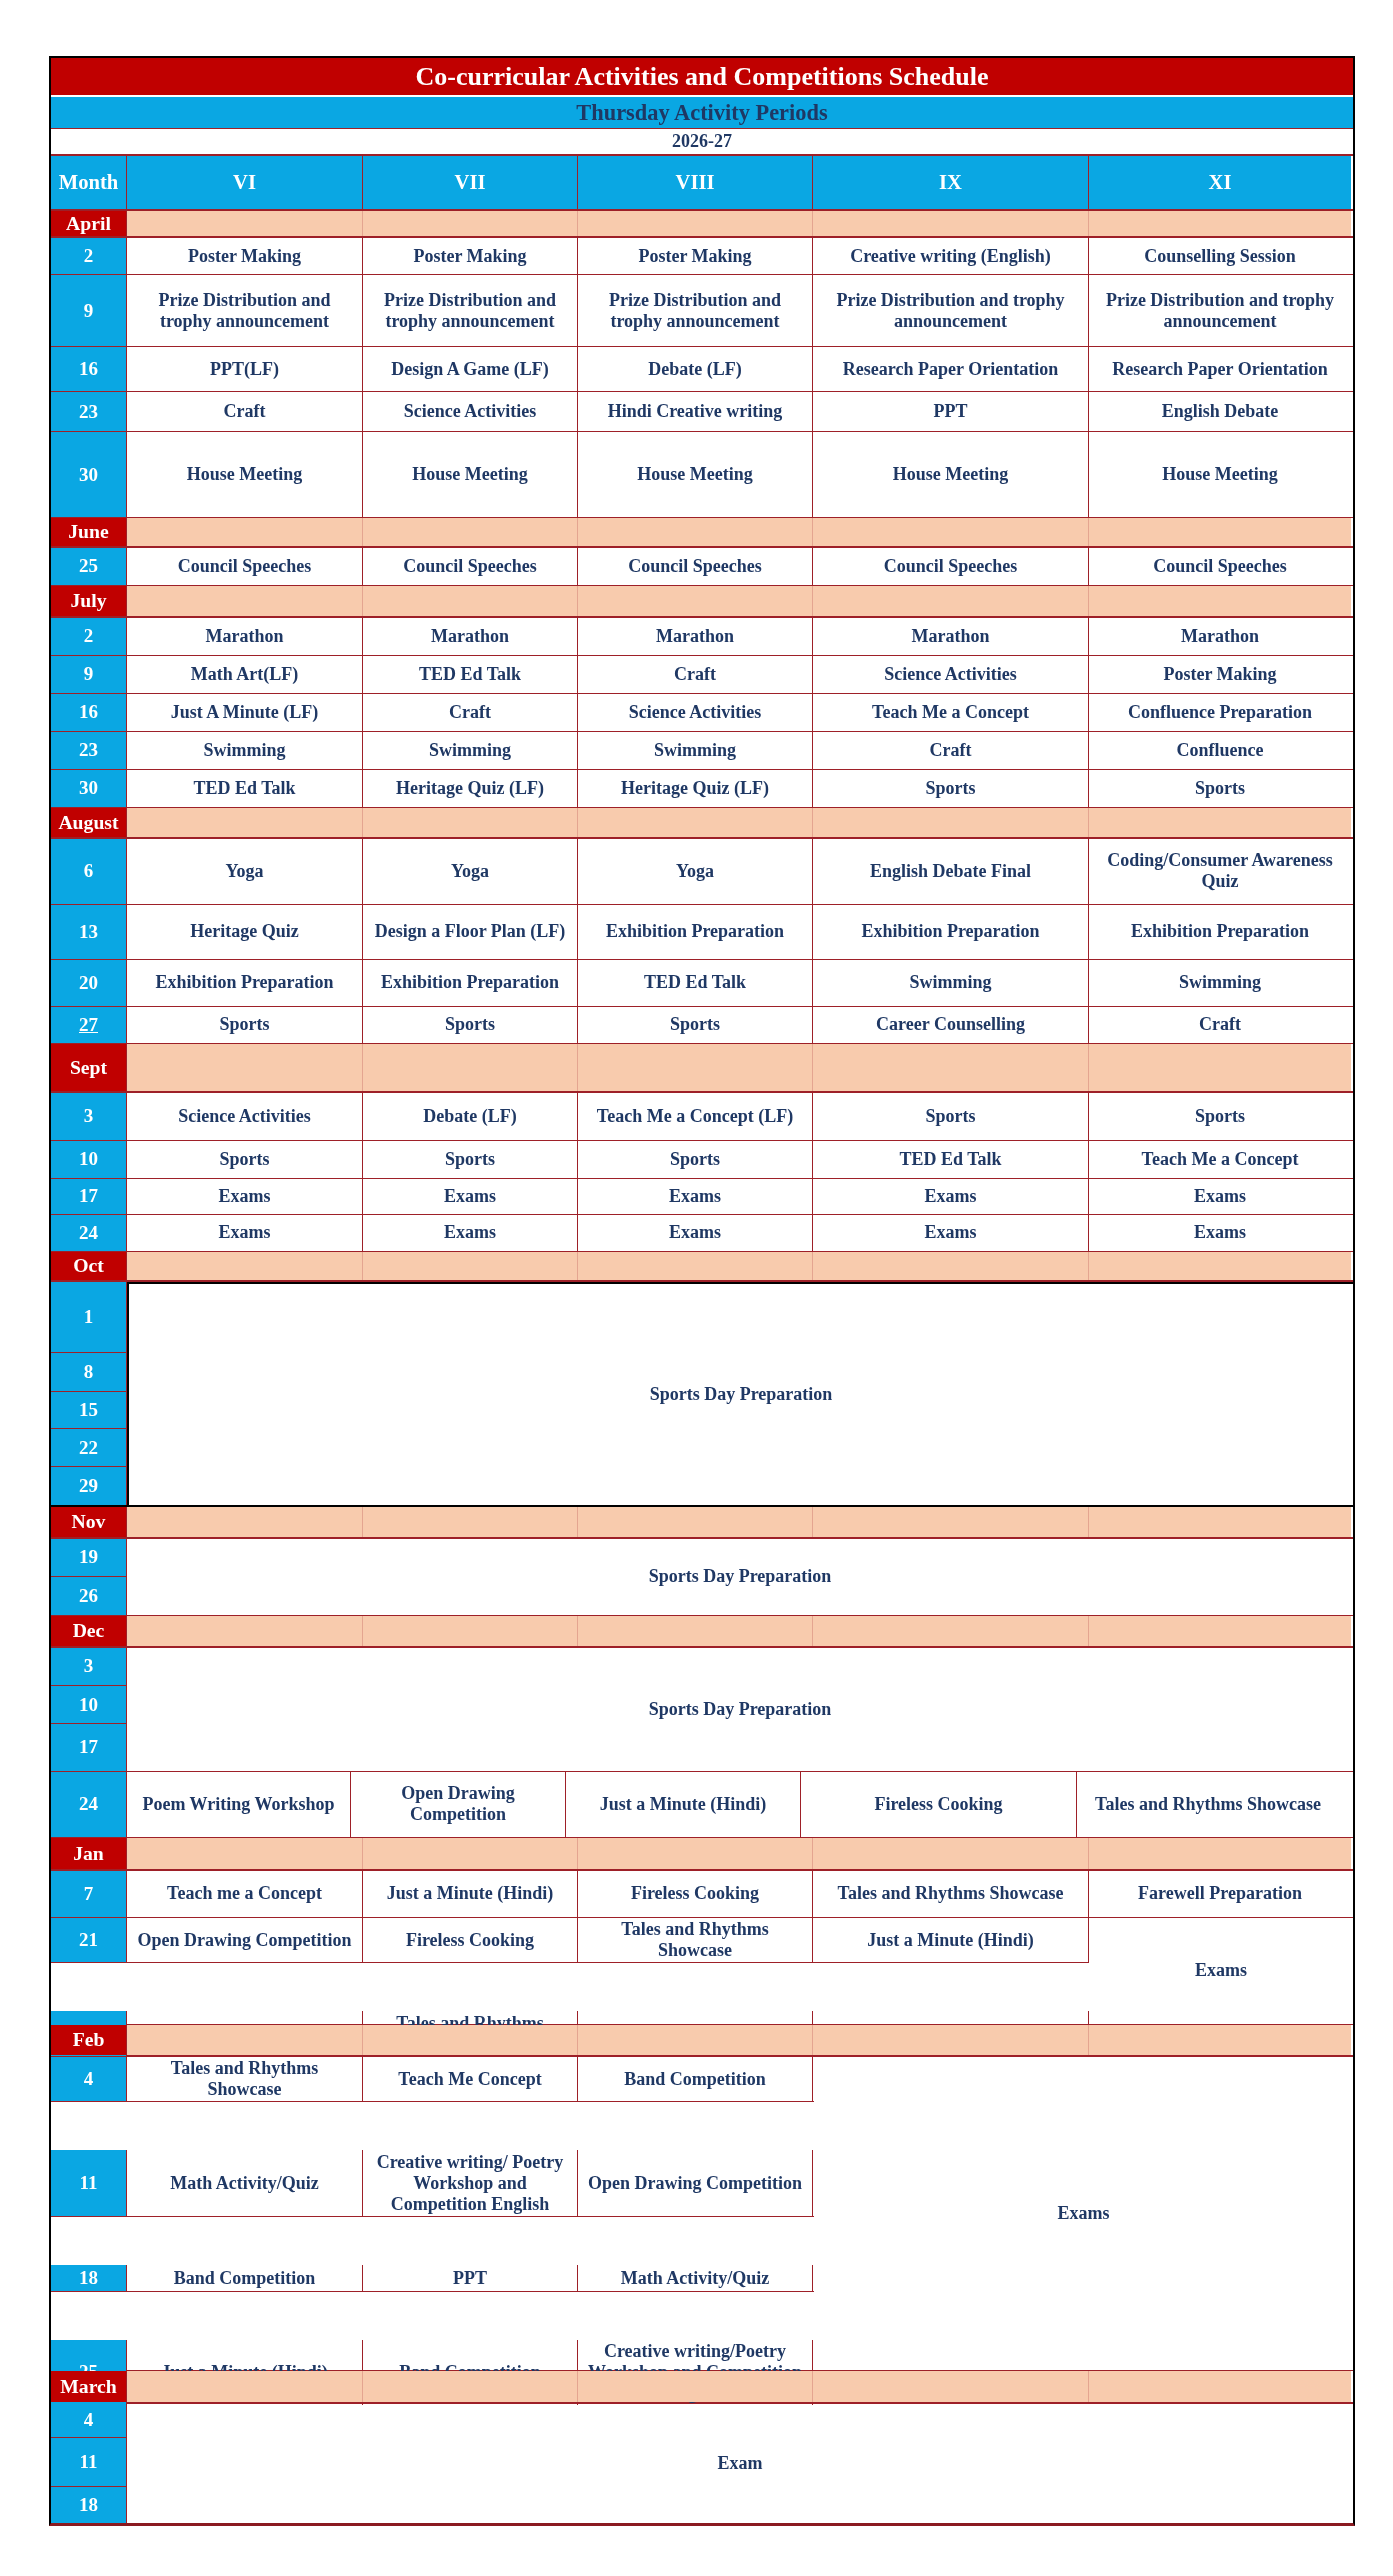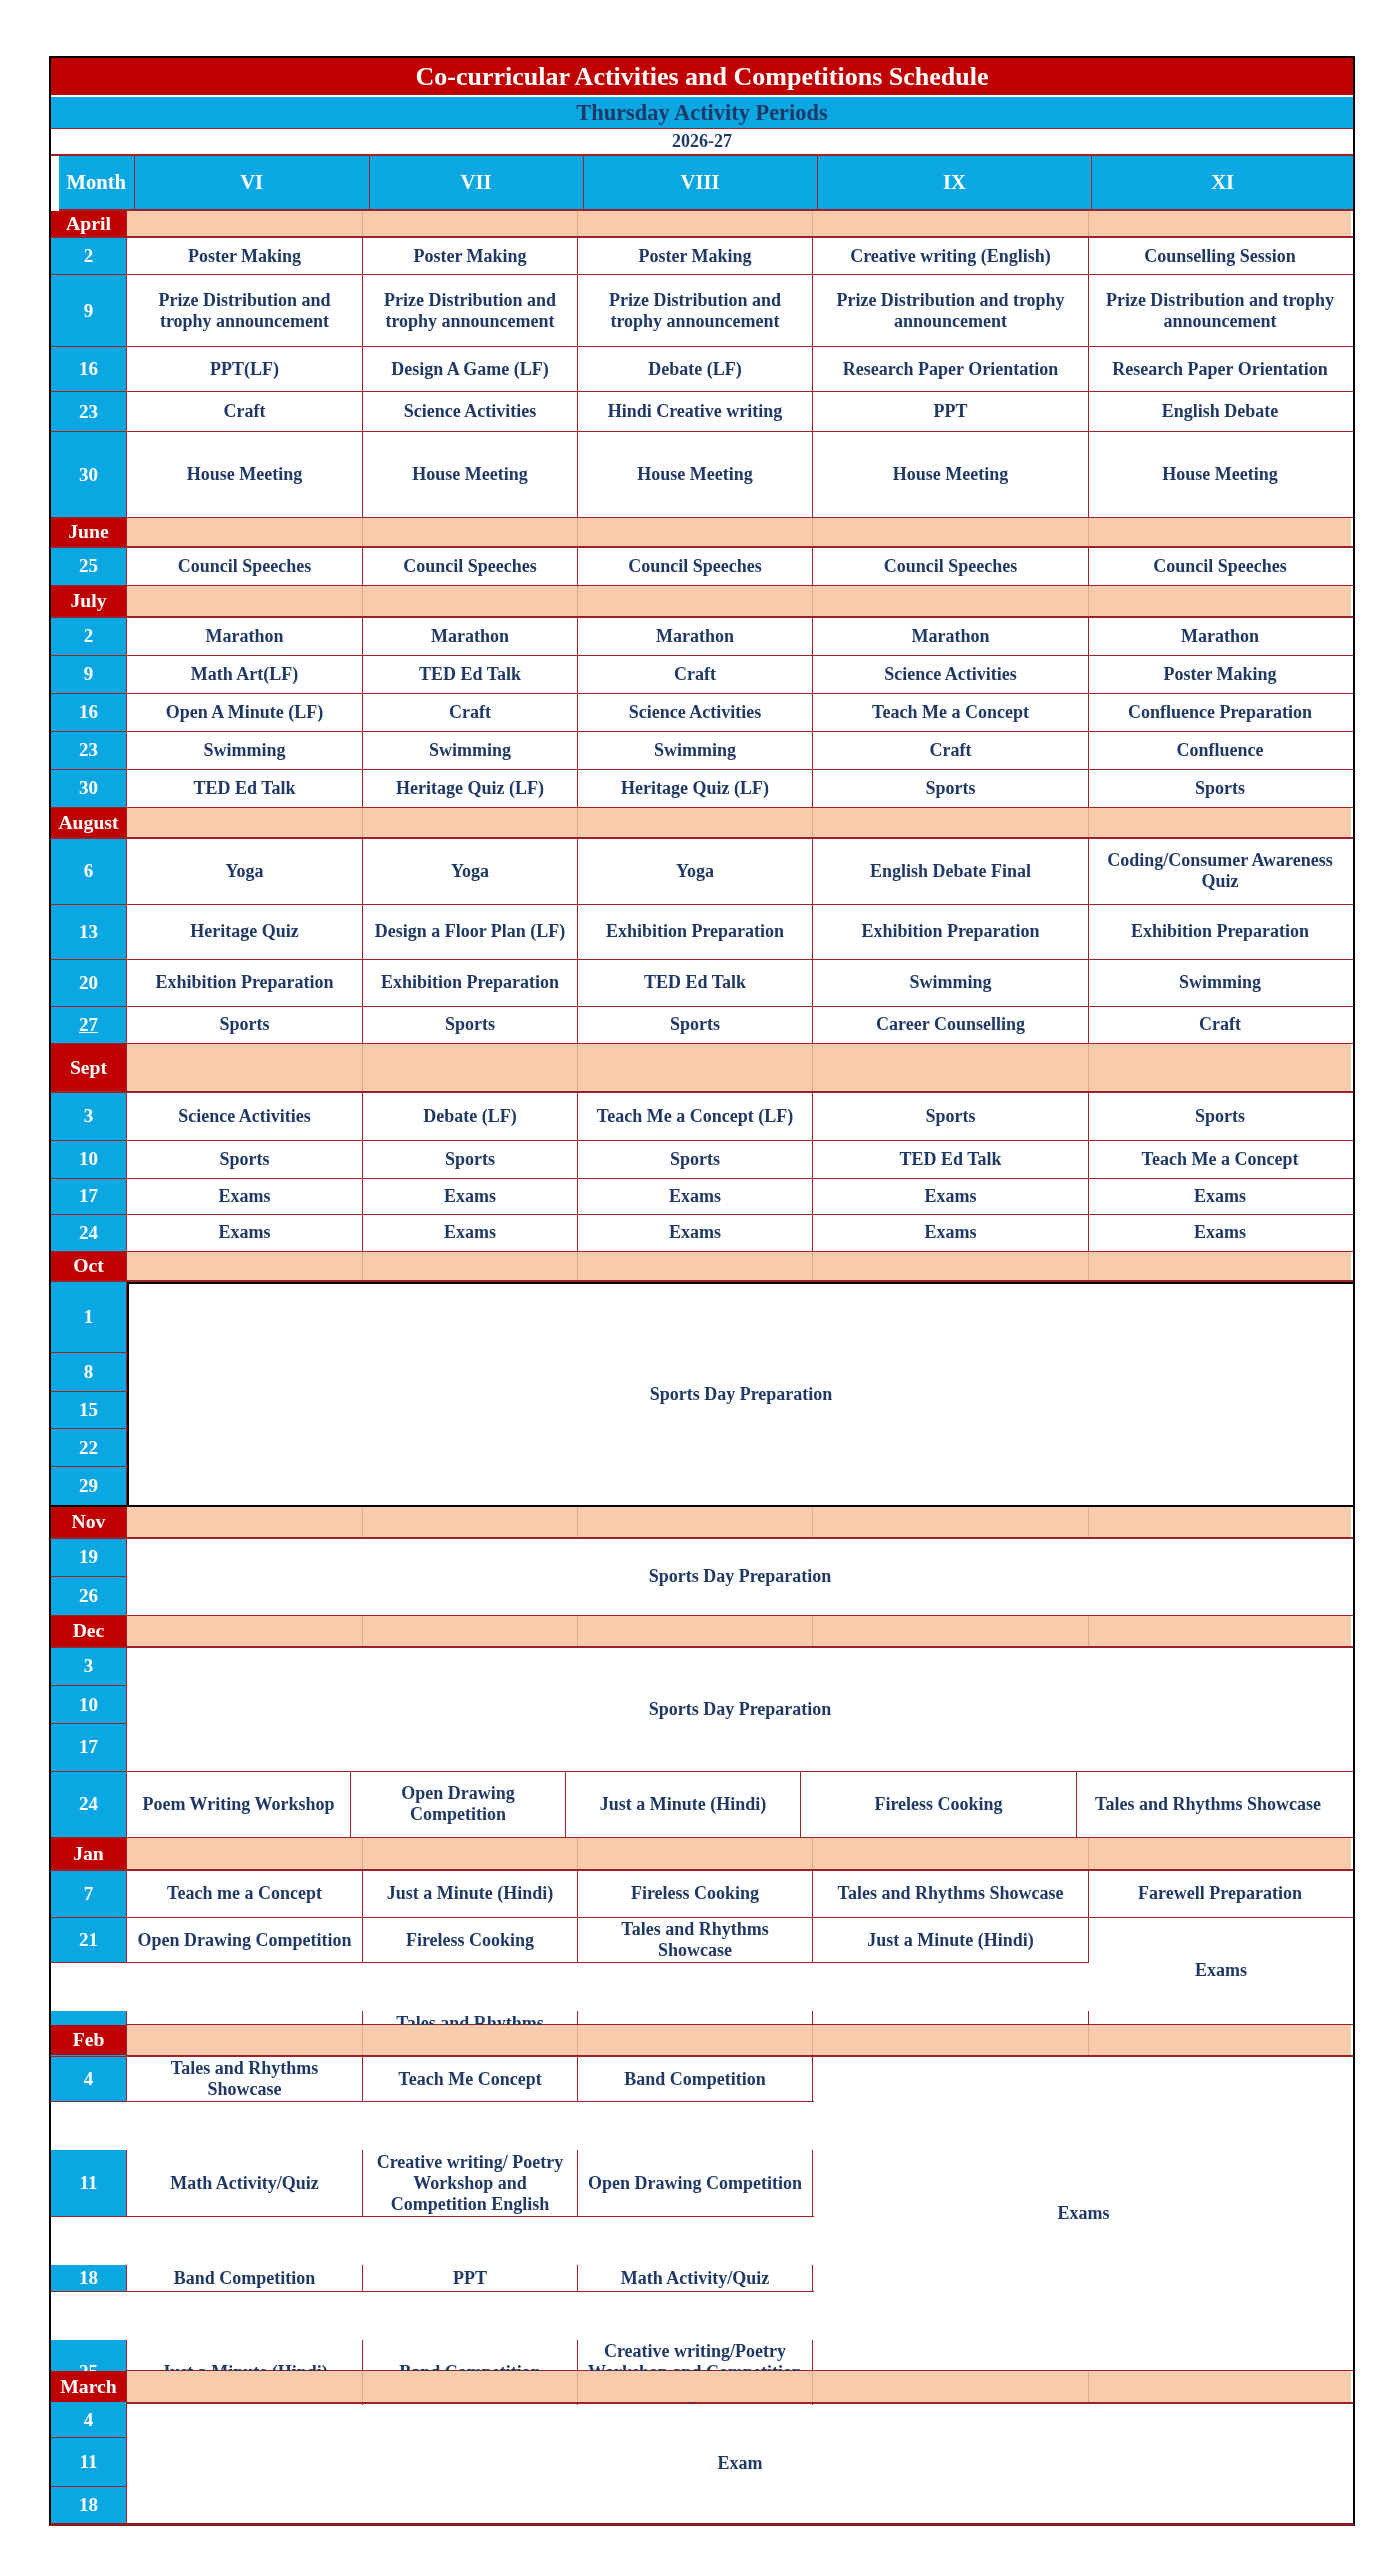--- a/index.html
+++ b/index.html
@@ -11,21 +11,21 @@
     --navy:#1F3864;
     --bd:#9E2028;
   }
   .page{position:relative;width:1394px;height:2576px;background:#fff;overflow:hidden;}
   .schedule-table{position:absolute;left:49px;top:56px;width:1306px;box-sizing:border-box;
     border:2.7px solid #000;border-bottom:3.6px solid #8A1A20;background:#fff;}
   .bar{display:flex;align-items:center;justify-content:center;box-sizing:border-box;text-align:center;}
   #title-bar{height:39px;background:var(--red);color:#fff;font-size:26px;border-bottom:2.7px solid #fff;}
   #subtitle-bar{height:32px;background:var(--blue);color:var(--navy);font-size:22.4px;border-bottom:1.8px solid var(--bd);}
   #year-bar{height:27px;background:#fff;color:var(--navy);font-size:18px;border-bottom:2.7px solid var(--bd);}
-  #header-row{height:55px;display:flex;border-bottom:2.7px solid var(--bd);box-sizing:border-box;margin-left:8px;}
+  #header-row{height:55px;display:flex;border-bottom:2.7px solid var(--bd);box-sizing:border-box;}
   .hcell{background:var(--blue);color:#fff;display:flex;align-items:center;justify-content:center;
     font-size:20.6px;border-right:1.8px solid var(--bd);box-sizing:border-box;}
   .hcell.noR{border-right:none;}
   .trow{display:flex;border-bottom:1.8px solid var(--bd);box-sizing:border-box;background:#fff;}
   #schedule-body .trow:last-child{border-bottom:none;}
   .band-row{border-bottom:2.7px solid var(--bd);}
   .month-label{background:var(--red);color:#fff;display:flex;align-items:center;justify-content:center;
     font-size:19.7px;border-right:1.8px solid var(--bd);box-sizing:border-box;}
   .peach{background:var(--peach);border-right:1.8px solid rgba(158,32,40,0.22);box-sizing:border-box;}
   .peach.noR{border-right:none;}
@@ -143,21 +143,21 @@
         <div class="trow" style="height: 38px;">
           <div class="cell date" style="width: 76px;">9</div>
           <div class="cell" style="width: 236px;">Math Art(LF)</div>
           <div class="cell" style="width: 215px;">TED Ed Talk</div>
           <div class="cell" style="width: 235px;">Craft</div>
           <div class="cell" style="width: 276px;">Science Activities</div>
           <div class="cell noR" style="width: 262px;">Poster Making</div>
         </div>
         <div class="trow" style="height: 38px;">
           <div class="cell date" style="width: 76px;">16</div>
-          <div class="cell" style="width: 236px;">Open A Minute (LF)</div>
+          <div class="cell" style="width: 236px;">Just A Minute (LF)</div>
           <div class="cell" style="width: 215px;">Craft</div>
           <div class="cell" style="width: 235px;">Science Activities</div>
           <div class="cell" style="width: 276px;">Teach Me a Concept</div>
           <div class="cell noR" style="width: 262px;">Confluence Preparation</div>
         </div>
         <div class="trow" style="height: 38px;">
           <div class="cell date" style="width: 76px;">23</div>
           <div class="cell" style="width: 236px;">Swimming</div>
           <div class="cell" style="width: 215px;">Swimming</div>
           <div class="cell" style="width: 235px;">Swimming</div>

